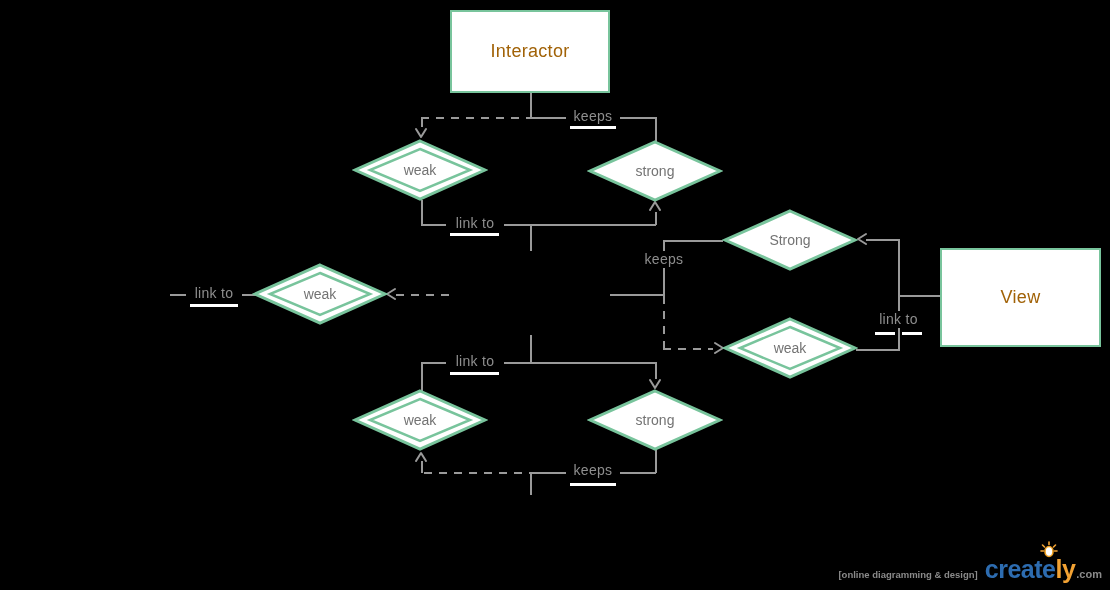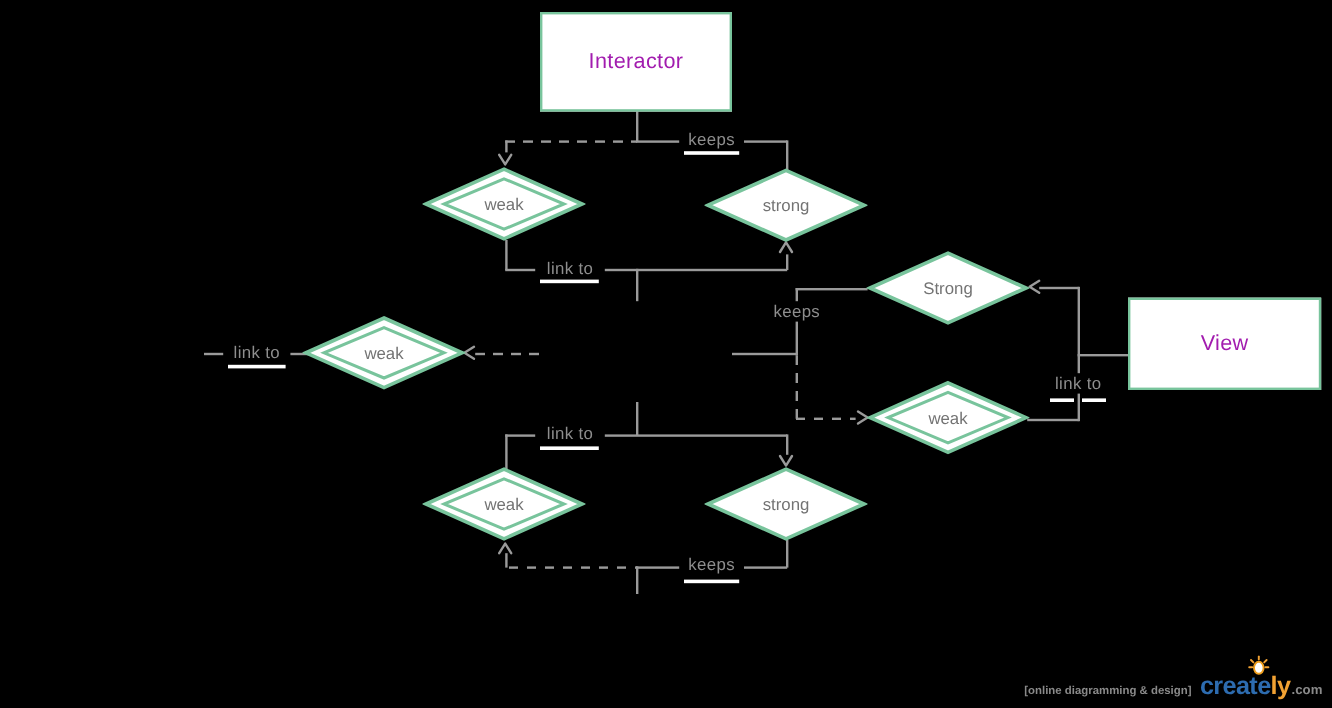--- a/index.html
+++ b/index.html
@@ -9,36 +9,36 @@
   .lnh{position:absolute;height:2px;background:#9a9a9a;}
   .lnv{position:absolute;width:2px;background:#9a9a9a;}
   .lnh.dash{background:repeating-linear-gradient(90deg,#9a9a9a 0 8px,transparent 8px 15px);}
   .lnv.dash{background:repeating-linear-gradient(180deg,#9a9a9a 0 8px,transparent 8px 15px);}
   
   .arr{position:absolute;width:14px;height:14px;}
   .arr polyline{fill:none;stroke:#9a9a9a;stroke-width:2;stroke-linecap:round;stroke-linejoin:round;}
   
   .ent{position:absolute;background:#fff;border:2px solid #78c49c;box-sizing:border-box;
        display:flex;align-items:center;justify-content:center;
-       color:#a21caf;font-size:18px;letter-spacing:.3px;}
+       color:#a16207;font-size:18px;letter-spacing:.3px;}
   
   .dia{position:absolute;width:136px;height:62px;text-align:center;}
   .dia svg{position:absolute;left:0;top:0;}
   .dia .dlabel{position:absolute;left:0;top:0;width:136px;height:62px;display:flex;
        align-items:center;justify-content:center;color:#737373;font-size:14px;}
   
   .elabel{position:absolute;background:#000;color:#8e8e8e;font-size:14px;height:17px;
        line-height:17px;text-align:center;letter-spacing:.3px;}
   
   .ul{position:absolute;height:3px;background:#fff;}
   .ul.dash{background:repeating-linear-gradient(90deg,#fff 0 20px,transparent 20px 27px);}
   
   .logo{position:absolute;right:8px;bottom:6px;display:flex;align-items:baseline;}
   .logo .tagline{color:#8a8a8a;font-size:9.5px;font-weight:bold;margin-right:7px;}
-  .logo .brand{position:relative;font-size:21px;font-weight:bold;letter-spacing:-.5px;}
+  .logo .brand{position:relative;font-size:25px;font-weight:bold;letter-spacing:-.5px;}
   .logo .b1{color:#2d6cb0;}
   .logo .b2{color:#f2a233;}
   .logo .bulb{position:absolute;top:-14px;right:16px;width:20px;height:18px;}
   .logo .tld{color:#8a8a8a;font-size:11px;font-weight:bold;margin-left:1px;}
 </style>
 </head>
 <body>
 
 <div class="canvas">
 
@@ -96,21 +96,21 @@
   <svg class="arr" style="left:648px;top:376px">
       <polyline points="2,4 7,12 12,4"></polyline>
     </svg>
   <svg class="arr" style="left:414px;top:451px">
       <polyline points="2,10 7,2 12,10"></polyline>
     </svg>
 
   <div class="ent" style="left:450px;top:10px;width:160px;height:83px">
     <span>Interactor</span>
   </div>
-  <div class="ent" style="left:940px;top:248px;width:161px;height:77px">
+  <div class="ent" style="left:940px;top:248px;width:161px;height:99px">
     <span>View</span>
   </div>
 
   <div class="dia" style="left:352px;top:139px">
     <svg width="136" height="62">
       <polygon points="68,2 133,31 68,60 3,31" fill="#ffffff" stroke="#78c49c" stroke-width="3"></polygon>
       <polygon points="68,10 118,31 68,52 18,31" fill="none" stroke="#78c49c" stroke-width="2.5"></polygon>
     </svg>
     <span class="dlabel">weak</span>
   </div>

